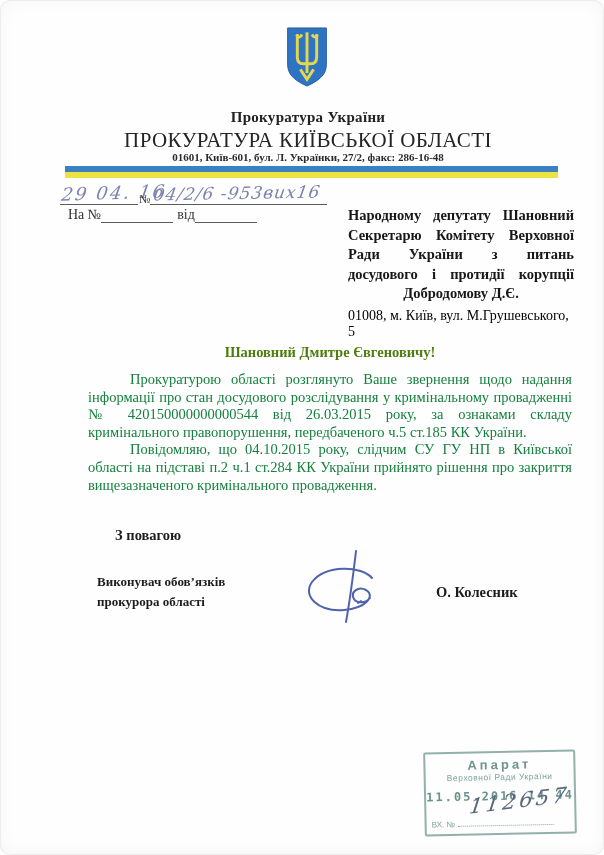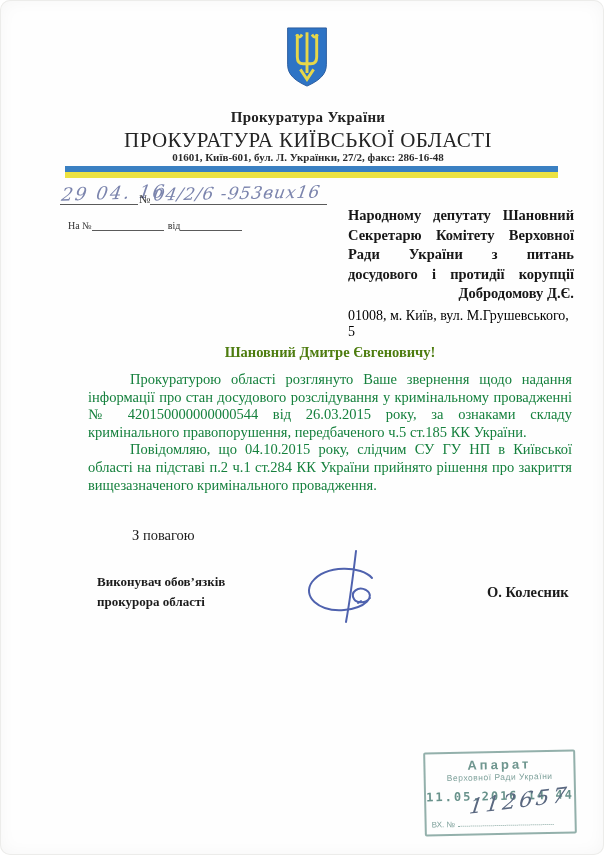--- a/index.html
+++ b/index.html
@@ -23,43 +23,43 @@
   .stripe-yellow{position:absolute;left:65px;top:172px;width:493px;height:6px;background:#ece242;}
   
   .hw{font-family:"DejaVu Serif",serif;font-style:italic;color:#7b84ad;}
   .hw-date{position:absolute;left:62px;top:182px;font-size:18px;letter-spacing:2px;
     transform:skewX(-10deg) rotate(-2deg);}
   .ref-no-sign{position:absolute;left:139px;top:192px;font-size:12px;color:#333;}
   .hw-number{position:absolute;left:154px;top:183px;font-size:17px;letter-spacing:1px;
     transform:skewX(-10deg) rotate(-1deg);}
   .ref-line1{position:absolute;left:60px;top:204px;width:78px;border-bottom:1px solid #5a5a5a;}
   .ref-line2{position:absolute;left:150px;top:204px;width:177px;border-bottom:1px solid #5a5a5a;}
-  .na-row{position:absolute;left:68px;top:219px;font-size:10px;color:#333;}
+  .na-row{position:absolute;left:68px;top:207px;font-size:14px;color:#333;}
   .na-row .fill{display:inline-block;border-bottom:1px solid #5a5a5a;height:11px;vertical-align:bottom;}
   .fill-a{width:72px;margin-right:4px;}
   .fill-b{width:62px;}
   
   .recipient{position:absolute;left:348px;top:206px;width:226px;
     font-size:14.5px;font-weight:bold;line-height:19.5px;color:#171717;}
   .recipient .jline{text-align:justify;text-align-last:justify;}
-  .recipient .lline{text-align:right;}
+  .recipient .lline{text-align:center;}
   .recipient-address{position:absolute;left:348px;top:308px;width:226px;
     font-size:14px;color:#000000;}
   
   .salutation{position:absolute;left:88px;top:344px;width:484px;text-align:center;
     font-size:14.5px;font-weight:bold;color:#4d7c0f;}
   .body-text{position:absolute;left:88px;top:371px;width:484px;
     font-size:14.5px;line-height:17.6px;text-align:justify;color:#15803d;}
   .body-text p{margin:0;text-indent:42px;}
   
-  .regards{position:absolute;left:132px;top:527px;font-size:14.5px;font-weight:normal;}
+  .regards{position:absolute;left:115px;top:527px;font-size:14.5px;font-weight:bold;}
   .position-block{position:absolute;left:97px;top:572px;width:180px;
     font-size:13px;font-weight:bold;line-height:19.5px;}
   .signature{position:absolute;left:296px;top:548px;width:100px;height:78px;}
-  .signer-name{position:absolute;left:487px;top:584px;font-size:14.5px;font-weight:bold;}
+  .signer-name{position:absolute;left:436px;top:584px;font-size:14.5px;font-weight:bold;}
   
   .stamp{position:absolute;left:424px;top:751px;width:148px;height:80px;
     border:2px solid rgba(111,150,143,.75);border-radius:2px;
     color:#6f968f;transform:rotate(-1.2deg);}
   .stamp-line1{margin-top:4px;text-align:center;font-size:13px;font-weight:bold;
     letter-spacing:3px;font-family:"Liberation Sans",sans-serif;}
   .stamp-line2{text-align:center;font-size:8.5px;letter-spacing:.5px;
     font-family:"Liberation Sans",sans-serif;color:rgba(111,150,143,.9);}
   .stamp-date{margin-top:7px;text-align:center;font-size:12px;font-weight:bold;
     letter-spacing:2px;font-family:"DejaVu Sans Mono",monospace;color:rgba(96,140,133,.95);}

